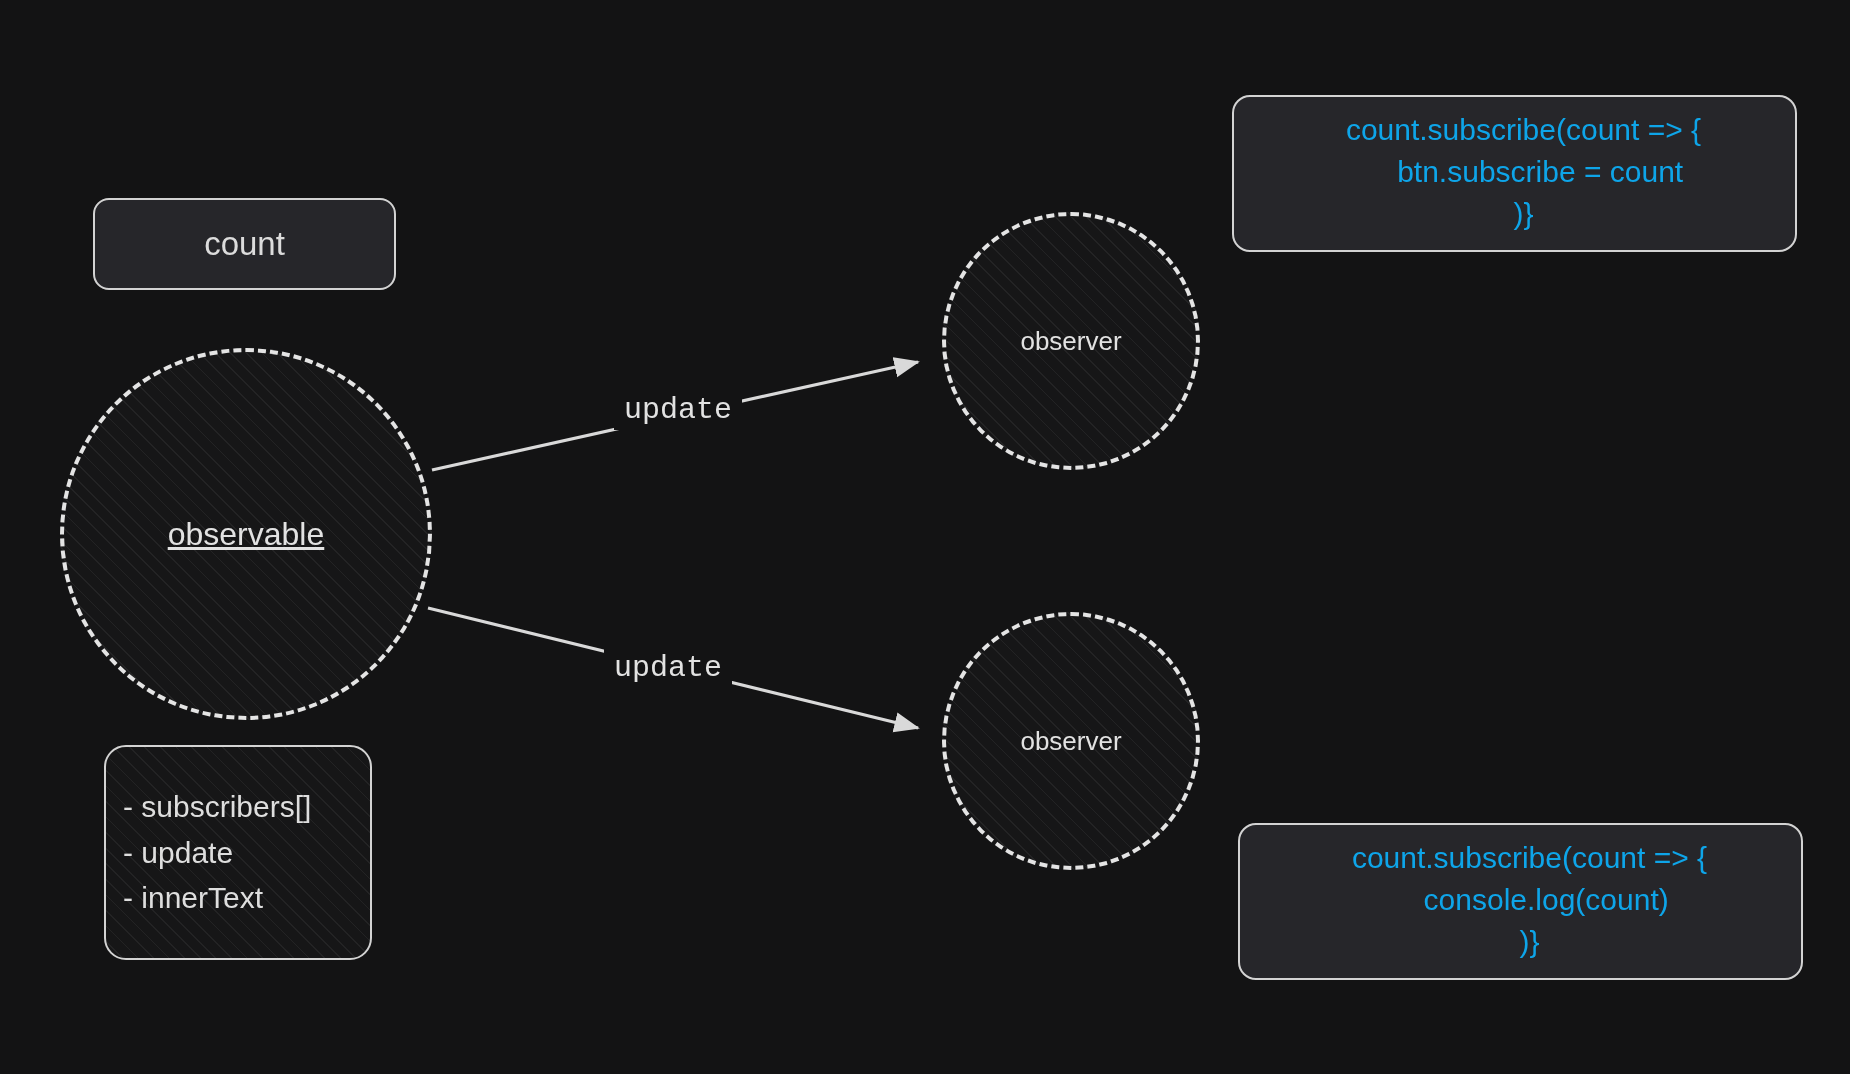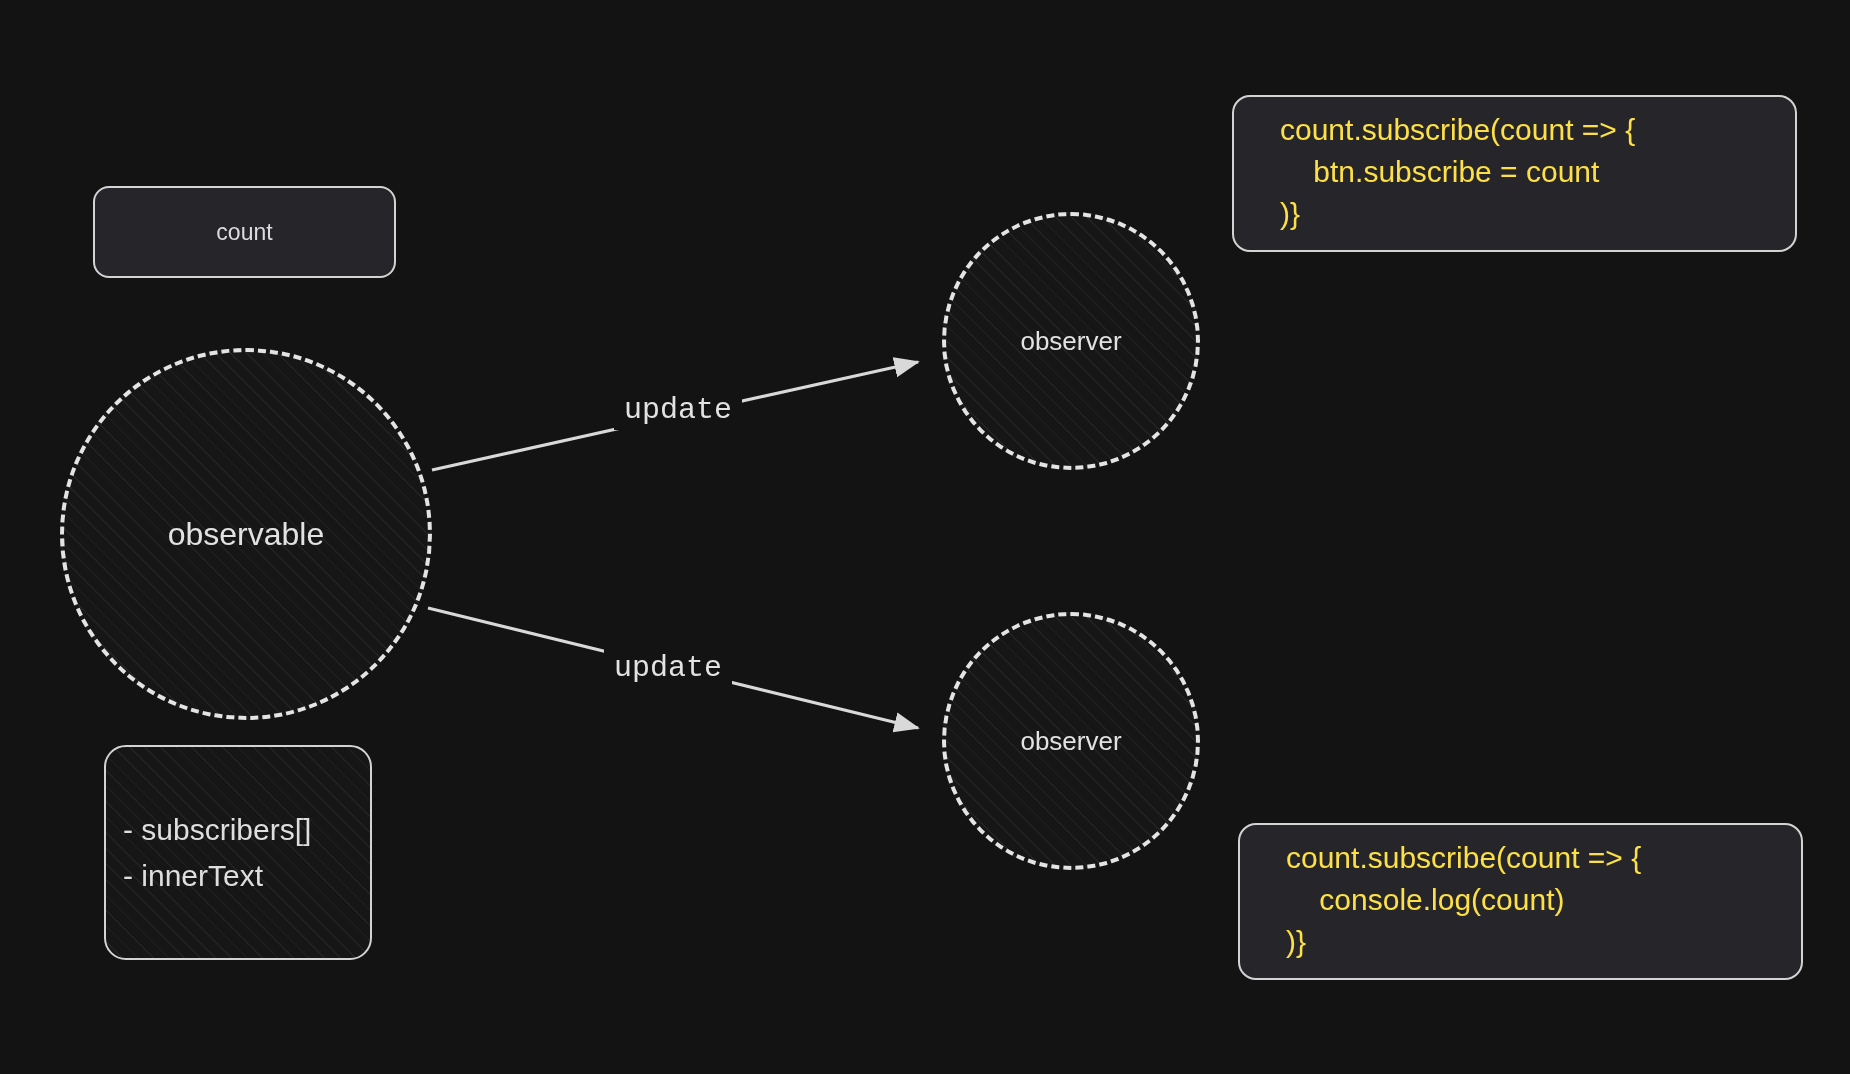--- a/index.html
+++ b/index.html
@@ -40,26 +40,26 @@
     display: flex;
     color: #dcdcdc;
   }
 
   .box-solid {
     background: #26262a;
   }
 
   #count-box {
     left: 93px;
-    top: 186px;
+    top: 198px;
     width: 303px;
     height: 92px;
     align-items: center;
     justify-content: center;
-    font-size: 23px;
+    font-size: 33px;
   }
 
   #methods-box {
     left: 104px;
     top: 745px;
     width: 268px;
     height: 215px;
     border-radius: 22px;
     flex-direction: column;
     justify-content: center;
@@ -74,22 +74,23 @@
 
   .code-box {
     flex-direction: column;
     justify-content: center;
     padding: 14px 28px 18px 46px;
     border-radius: 18px;
   }
   .code-box .code-line {
     font-size: 30px;
     line-height: 1.40;
-    color: #fde047;
+    color: #0ea5e9;
     white-space: pre;
+    text-align: center;
   }
 
   #code-box-top {
     left: 1232px;
     top: 95px;
     width: 565px;
     height: 157px;
   }
   #code-box-bottom {
     left: 1238px;
@@ -109,20 +110,21 @@
     justify-content: center;
     color: #e2e2e2;
   }
 
   #observable-circle {
     left: 60px;
     top: 348px;
     width: 372px;
     height: 372px;
     font-size: 32px;
+    text-decoration: underline;
   }
 
   #observer-circle-1 {
     left: 942px;
     top: 212px;
     width: 258px;
     height: 258px;
     font-size: 26px;
   }
 
@@ -183,20 +185,21 @@
   <div id="count-box" class="box box-solid">
     <span>count</span>
   </div>
 
   <div id="observable-circle" class="circle hatch">
     <span>observable</span>
   </div>
 
   <div id="methods-box" class="box hatch">
     <div class="method-line">- subscribers[]</div>
+    <div class="method-line">- update</div>
     <div class="method-line">- innerText</div>
   </div>
 
   <div id="observer-circle-1" class="circle hatch">
     <span>observer</span>
   </div>
 
   <div id="observer-circle-2" class="circle hatch">
     <span>observer</span>
   </div>

